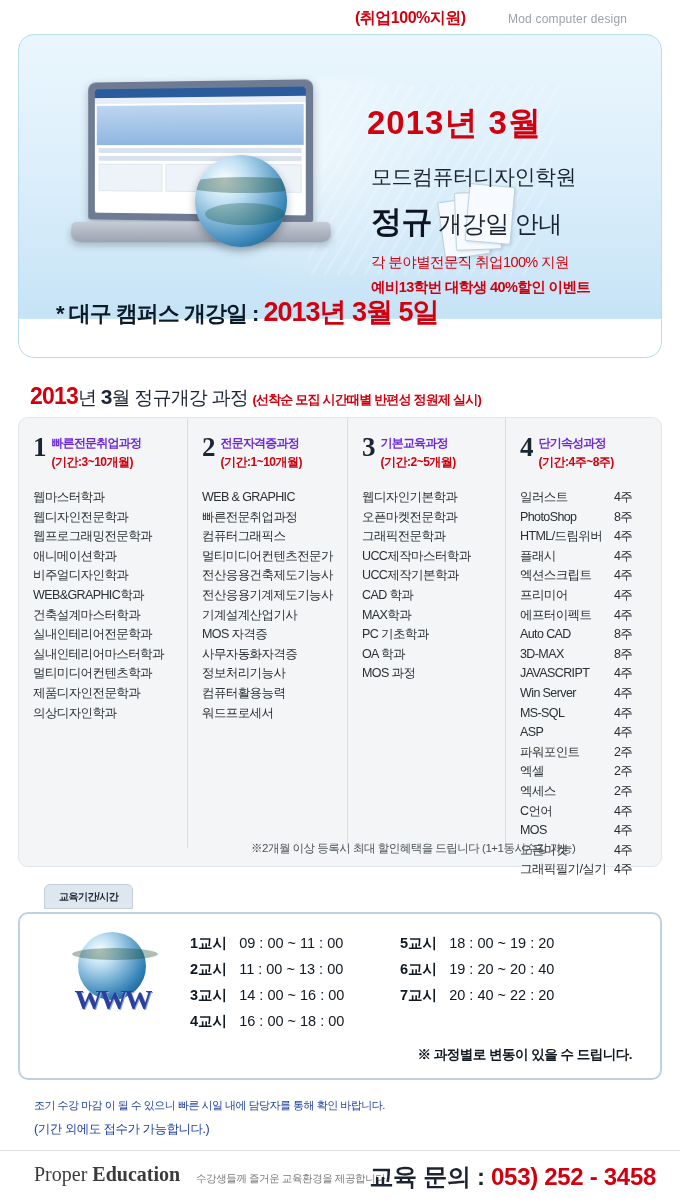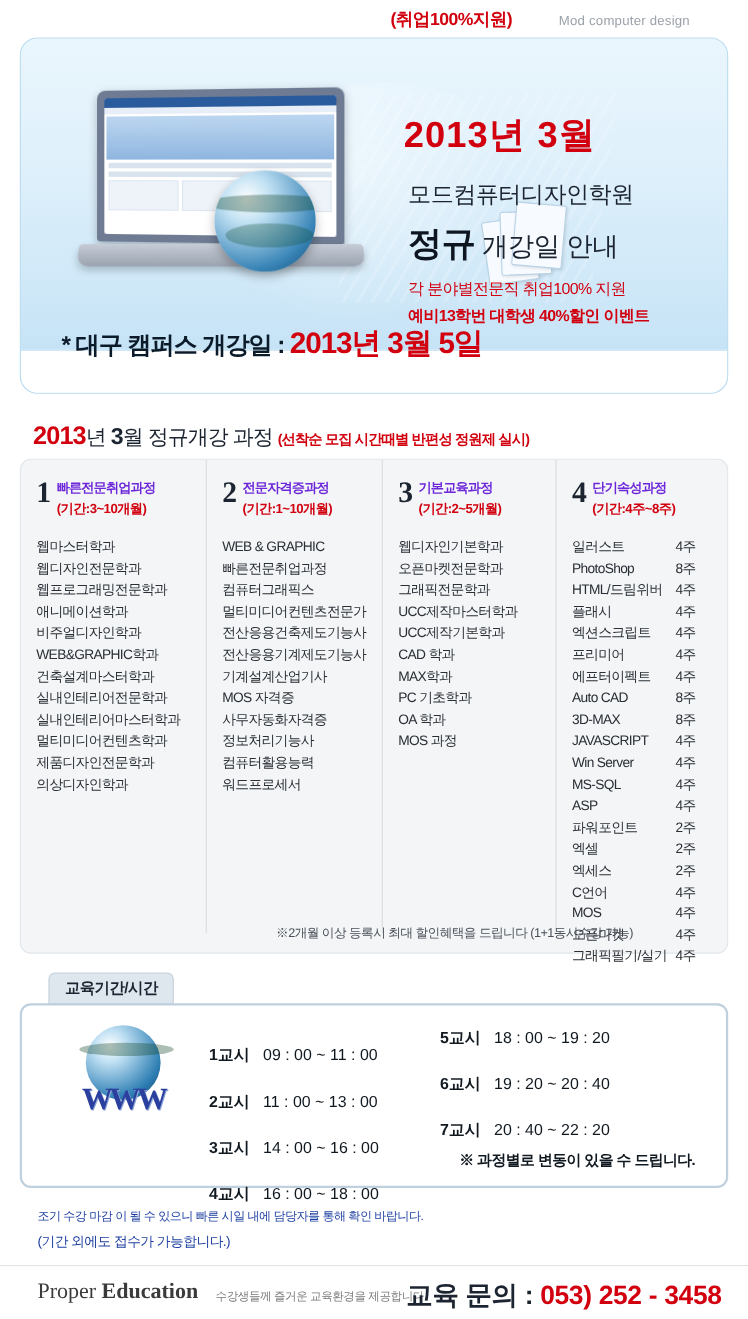--- a/index.html
+++ b/index.html
@@ -200,21 +200,21 @@
     position: absolute; left: 232px; bottom: 10px;
     font-size: 11.5px; color: #4a5058; letter-spacing:-0.5px;
   }
 
   
   .time-tab {
     position: absolute; left: 44px; top: 884px;
     background: #dfe7ee; border: 1px solid #c3cfda;
     border-radius: 6px 6px 0 0;
     padding: 5px 14px 4px 14px;
-    font-size: 14px; font-weight: bold; color:#1b2430; letter-spacing:-0.5px;
+    font-size: 10px; font-weight: bold; color:#1b2430; letter-spacing:-0.5px;
   }
   .time-box {
     position: absolute; left: 18px; top: 912px; width: 644px; height: 168px;
     background: #ffffff;
     border: 2px solid #bfd0de;
     border-radius: 10px;
   }
   .www-globe {
     position: absolute; left: 40px; top: 18px; width: 104px; height: 120px;
   }
@@ -231,21 +231,21 @@
     font-family: "Liberation Serif", serif;
     font-size: 28px; font-weight: bold; letter-spacing: -3px;
     color: #2a3f9e;
     text-shadow: 1px 1px 0 #8ea6d8;
   }
   .time-grid {
     position: absolute; left: 170px; top: 20px; width: 460px;
     font-size: 14.5px; color:#101820; letter-spacing: 0px;
   }
   .time-row { display: flex; margin-bottom: 7px; }
-  .time-row .c1 { width: 210px; white-space: nowrap; margin-top: 16px; }
+  .time-row .c1 { width: 210px; white-space: nowrap; }
   .time-row .c2 { width: 240px; white-space: nowrap; }
   .tlabel { font-weight: bold; }
   .time-foot {
     position: absolute; right: 28px; bottom: 14px;
     font-size: 13.5px; color: #101820; font-weight: bold; letter-spacing:-0.5px;
   }
 
   
   .note1 {
     position: absolute; left: 34px; top: 1098px;

